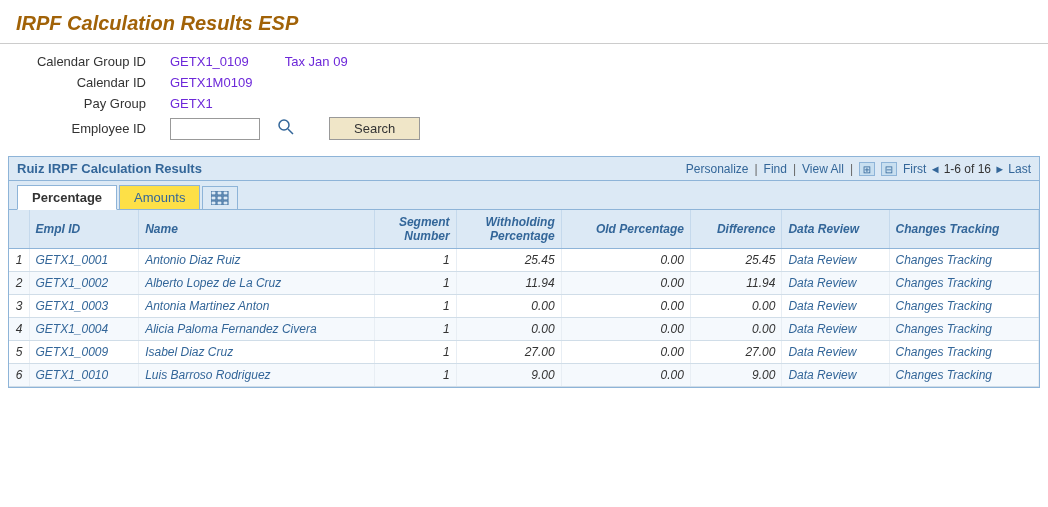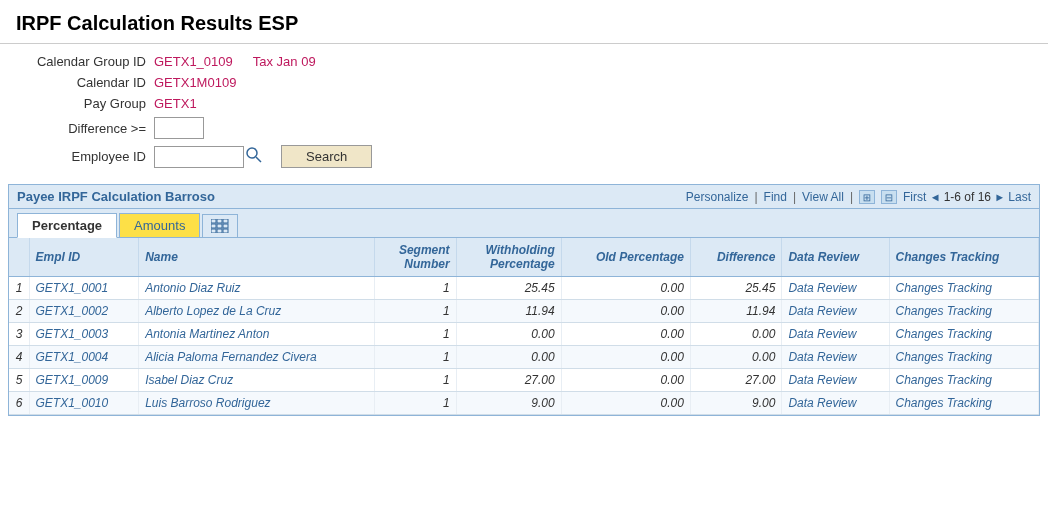--- a/index.html
+++ b/index.html
@@ -1,45 +1,47 @@
 <!DOCTYPE html>
 <html><head>
   <meta charset="utf-8">
   <style>
     * { box-sizing: border-box; margin: 0; padding: 0; }
     body { font-family: Arial, sans-serif; font-size: 13px; background: #fff; color: #333; }
 
     .page-title {
-      color: #000000;
+      color: #a16207;
       font-size: 20px;
       font-weight: bold;
       padding: 12px 16px 8px 16px;
       border-bottom: 1px solid #ccc;
+      font-style: italic;
     }
 
     .form-section {
       padding: 10px 16px;
     }
 
     .form-row {
       display: flex;
       align-items: center;
       margin-bottom: 6px;
+      gap: 16px;
     }
 
     .form-label {
       text-align: right;
       width: 130px;
       margin-right: 8px;
       color: #333;
       font-size: 13px;
     }
 
     .form-value {
-      color: #be185d;
+      color: #6d28d9;
       font-size: 13px;
       margin-right: 20px;
     }
 
     .form-input {
       border: 1px solid #999;
       padding: 2px 4px;
       font-size: 13px;
       height: 22px;
     }
@@ -208,42 +210,38 @@
     <div class="form-value">GETX1_0109</div>
     <div class="form-value">Tax Jan 09</div>
   </div>
   <div class="form-row">
     <div class="form-label">Calendar ID</div>
     <div class="form-value">GETX1M0109</div>
   </div>
   <div class="form-row">
     <div class="form-label">Pay Group</div>
     <div class="form-value">GETX1</div>
-  </div>
-  <div class="form-row">
-    <div class="form-label">Difference &gt;=</div>
-    <input class="form-input" style="width: 50px;" type="text" value="">
   </div>
   <div class="form-row">
     <div class="form-label">Employee ID</div>
     <input class="form-input" style="width: 90px;" type="text" value="">
     <button class="search-icon-btn" title="Lookup">
       <svg width="16" height="16" viewBox="0 0 16 16">
         <circle cx="6" cy="6" r="5" stroke="#336699" stroke-width="1.5" fill="none"></circle>
         <line x1="10" y1="10" x2="15" y2="15" stroke="#336699" stroke-width="1.5"></line>
       </svg>
     </button>
     <button class="search-btn">Search</button>
   </div>
 </div>
 
 <div class="grid-section">
 
   <div class="grid-header-bar">
-    <span class="grid-header-title">Payee IRPF Calculation Barroso</span>
+    <span class="grid-header-title">Ruiz IRPF Calculation Results</span>
     <div class="grid-header-controls">
       <span>Personalize</span>
       <span class="separator">|</span>
       <span>Find</span>
       <span class="separator">|</span>
       <span>View All</span>
       <span class="separator">|</span>
       <span style="display:inline-block;width:16px;height:14px;border:1px solid #8eb4d8;background:#c8dff0;cursor:pointer;font-size:10px;text-align:center;line-height:14px;">⊞</span>
       <span style="display:inline-block;width:16px;height:14px;border:1px solid #8eb4d8;background:#c8dff0;cursor:pointer;font-size:10px;text-align:center;line-height:14px;">⊟</span>
       <span class="grid-nav">

